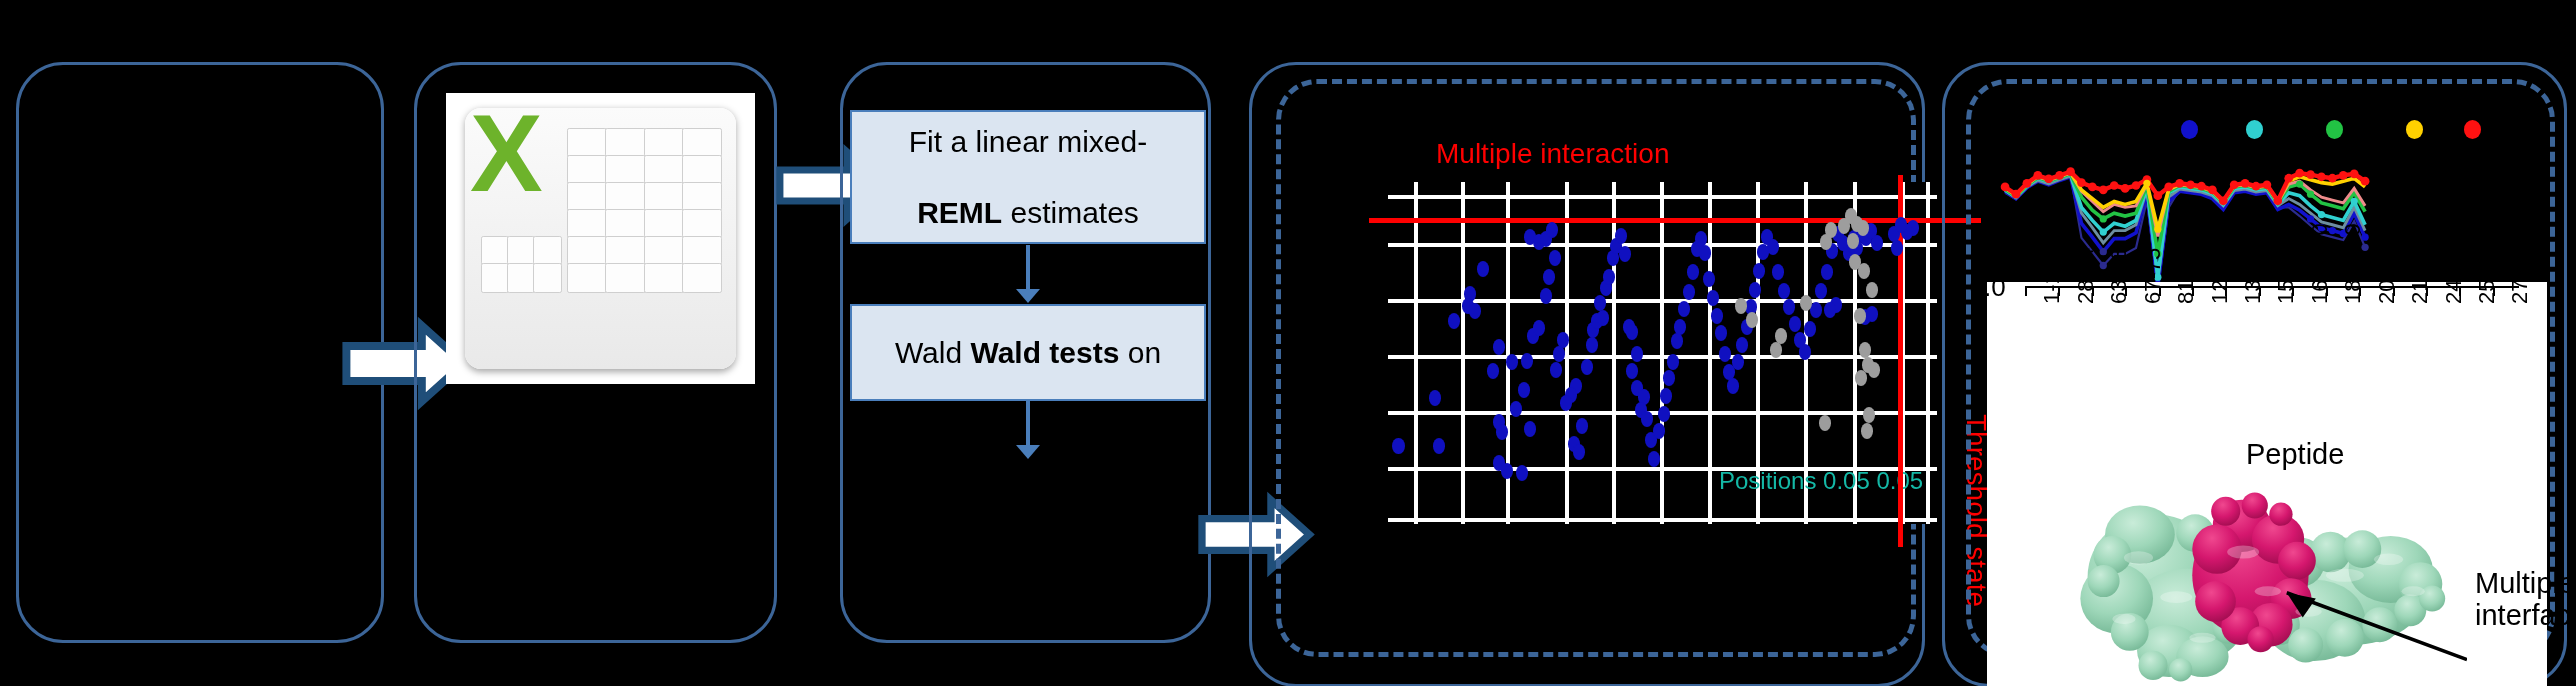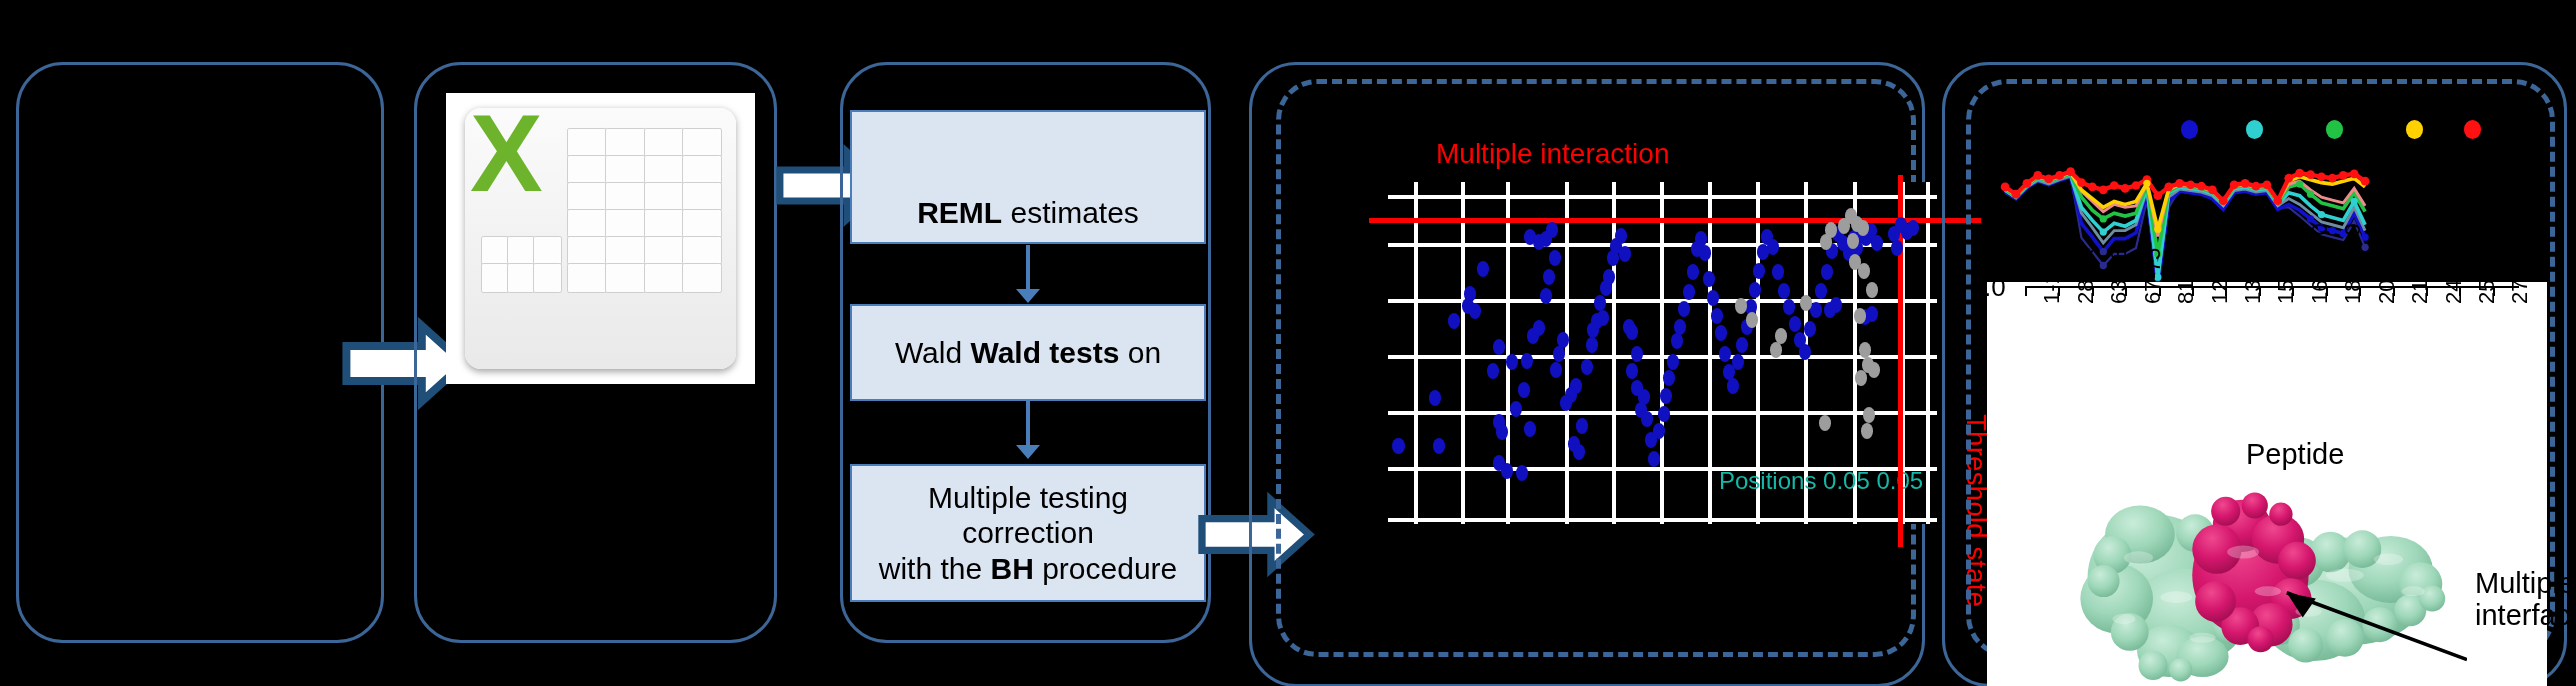--- a/index.html
+++ b/index.html
@@ -131,43 +131,36 @@
   <div class="flow-arrow" style="left:776px;top:142px;">
     <svg width="113" height="87" viewBox="0 0 175 120">
       <polygon points="6,36 110,36 110,8 168,60 110,112 110,84 6,84" fill="#ffffff" stroke="#1f4e79" stroke-width="11" stroke-linejoin="miter"></polygon>
     </svg>
   </div>
 
   <div class="panel" style="left:840px;top:62px;width:371px;height:581px;"></div>
 
   <div class="pbox" style="left:850px;top:110px;width:356px;height:134px;">
     <div>
-      <br>
+      <span>Fit a linear mixed-</span><br>
       <br>
       <b>REML</b><span> estimates</span>
     </div>
   </div>
   <div class="connector" style="left:1026px;top:245px;height:49px;"></div>
   <div class="connector-head" style="left:1016px;top:289px;"></div>
 
   <div class="pbox" style="left:850px;top:304px;width:356px;height:97px;">
     <div>
       <span>Wald </span><b>Wald tests</b><span> on</span><br>
     </div>
   </div>
   <div class="connector" style="left:1026px;top:401px;height:49px;"></div>
   <div class="connector-head" style="left:1016px;top:445px;"></div>
 
-  <div class="pbox" style="left:850px;top:464px;width:356px;height:138px;">
-    <div>
-      <span>Multiple testing</span><br>
-      <span>correction</span><br>
-      <span>with the </span><b>BH</b><span> procedure</span>
-    </div>
-  </div>
 
   <div class="flow-arrow" style="left:1198px;top:491px;">
     <svg width="116" height="87" viewBox="0 0 175 120">
       <polygon points="6,36 110,36 110,8 168,60 110,112 110,84 6,84" fill="#ffffff" stroke="#1f4e79" stroke-width="11" stroke-linejoin="miter"></polygon>
     </svg>
   </div>
 
   <div class="panel" style="left:1249px;top:62px;width:676px;height:625px;"></div>
   <div class="panel-dashed" style="left:1276px;top:79px;width:640px;height:578px;"></div>
 

